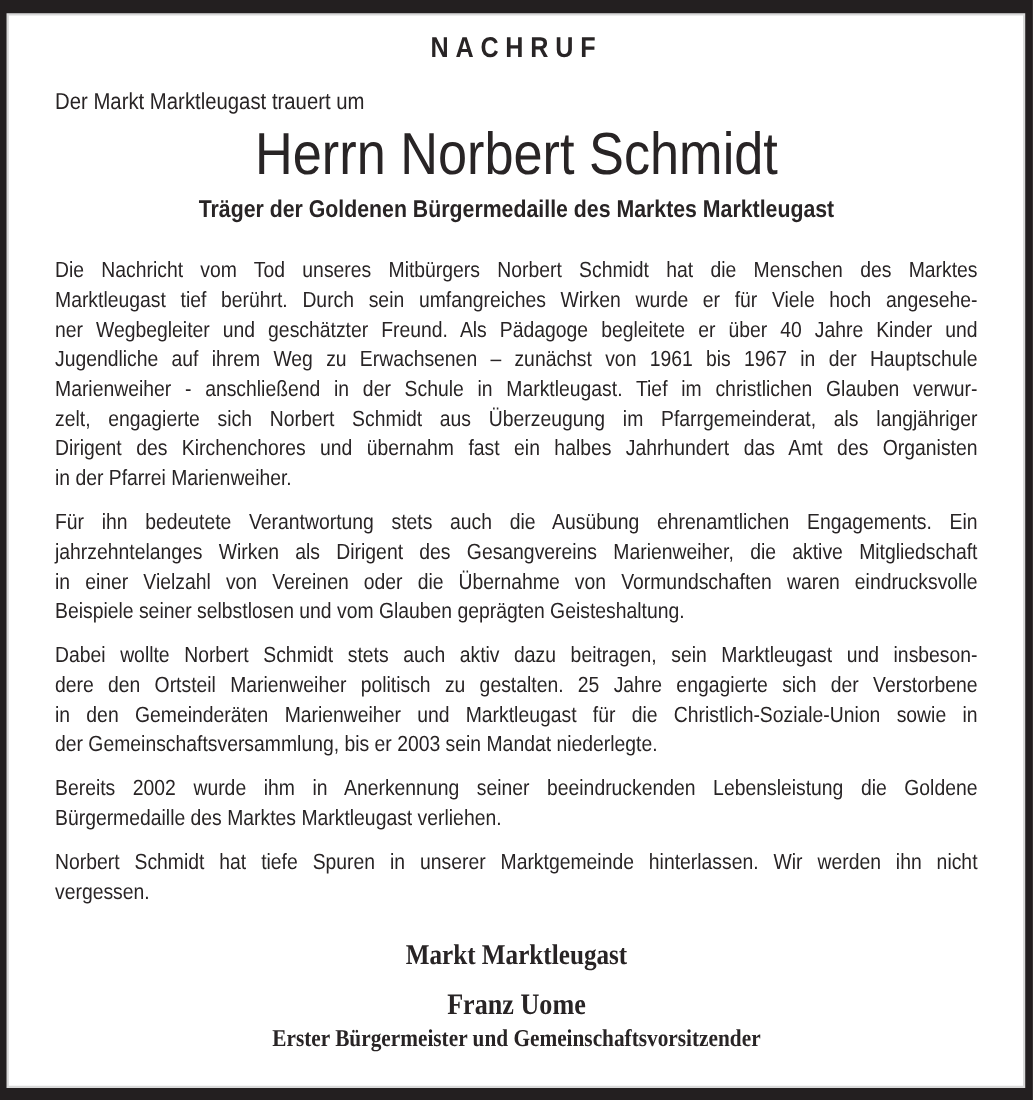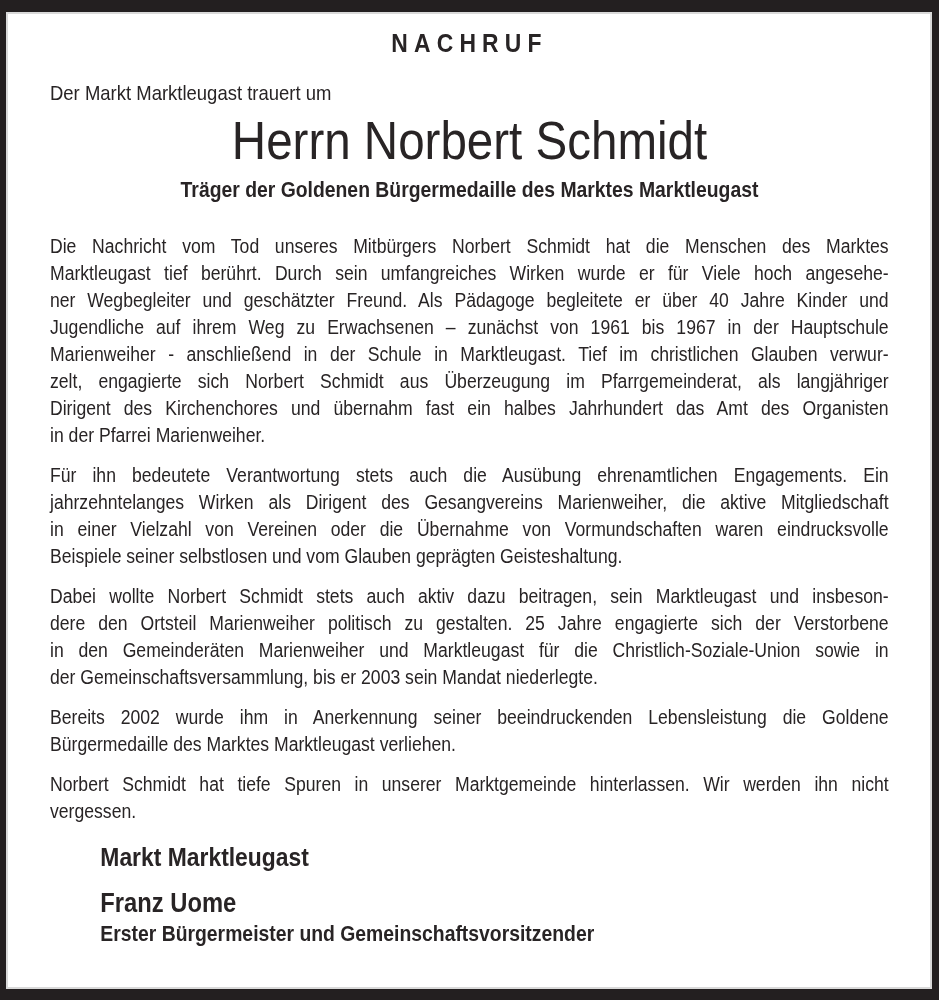--- a/index.html
+++ b/index.html
@@ -67,21 +67,21 @@
     line-height:27px;
     margin-bottom:13px;
   }
   .line{
     text-align:justify;
     text-align-last:justify;
     white-space:normal;
   }
   .line.last{text-align-last:left;}
 
-  .signature{text-align:left;margin-top:17px;}
+  .signature{text-align:center;margin-top:27px;font-family:Liberation Serif, serif;}
   .sig-org{font-size:26px;font-weight:700;line-height:1.2;}
   .sig-name{font-size:27px;font-weight:700;line-height:1.2;margin-top:14px;}
   .sig-role{font-size:22px;font-weight:700;line-height:1.2;margin-top:2px;}
 </style>
 </head>
 <body>
 
 <div class="page">
 
   <div class="kicker cx-c">NACHRUF</div>

